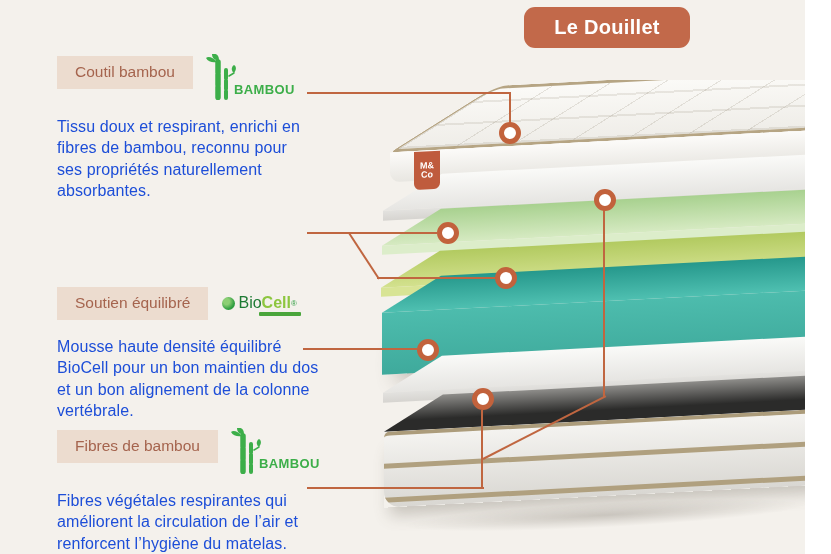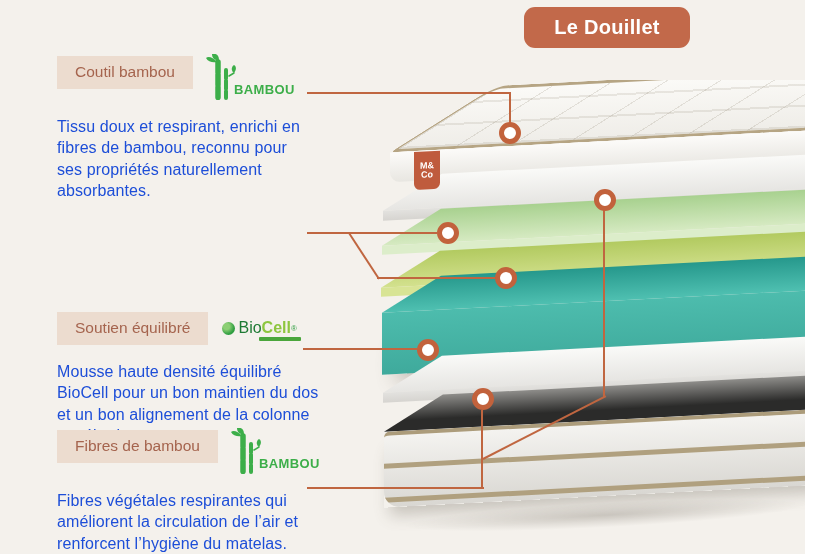--- a/index.html
+++ b/index.html
@@ -134,21 +134,21 @@
         </svg>
         <span class="txt">BAMBOU</span>
       </div>
     </div>
     <p class="desc">Tissu doux et respirant, enrichi en fibres de bambou, reconnu pour ses propriétés naturellement absorbantes.</p>
   </section>
 
   <section class="info" style="top:173px">
   </section>
 
-  <section class="info" style="top:312px">
+  <section class="info" style="top:287px">
     <div class="row">
       <div class="pill">Soutien équilibré</div>
       <div class="biocell">
         <span class="globe"></span>
         <span class="bio">Bio</span>
           <span class="cell">Cell</span>
           <sup class="reg">®</sup>
         <span class="tagline"></span>
       </div>
     </div>

